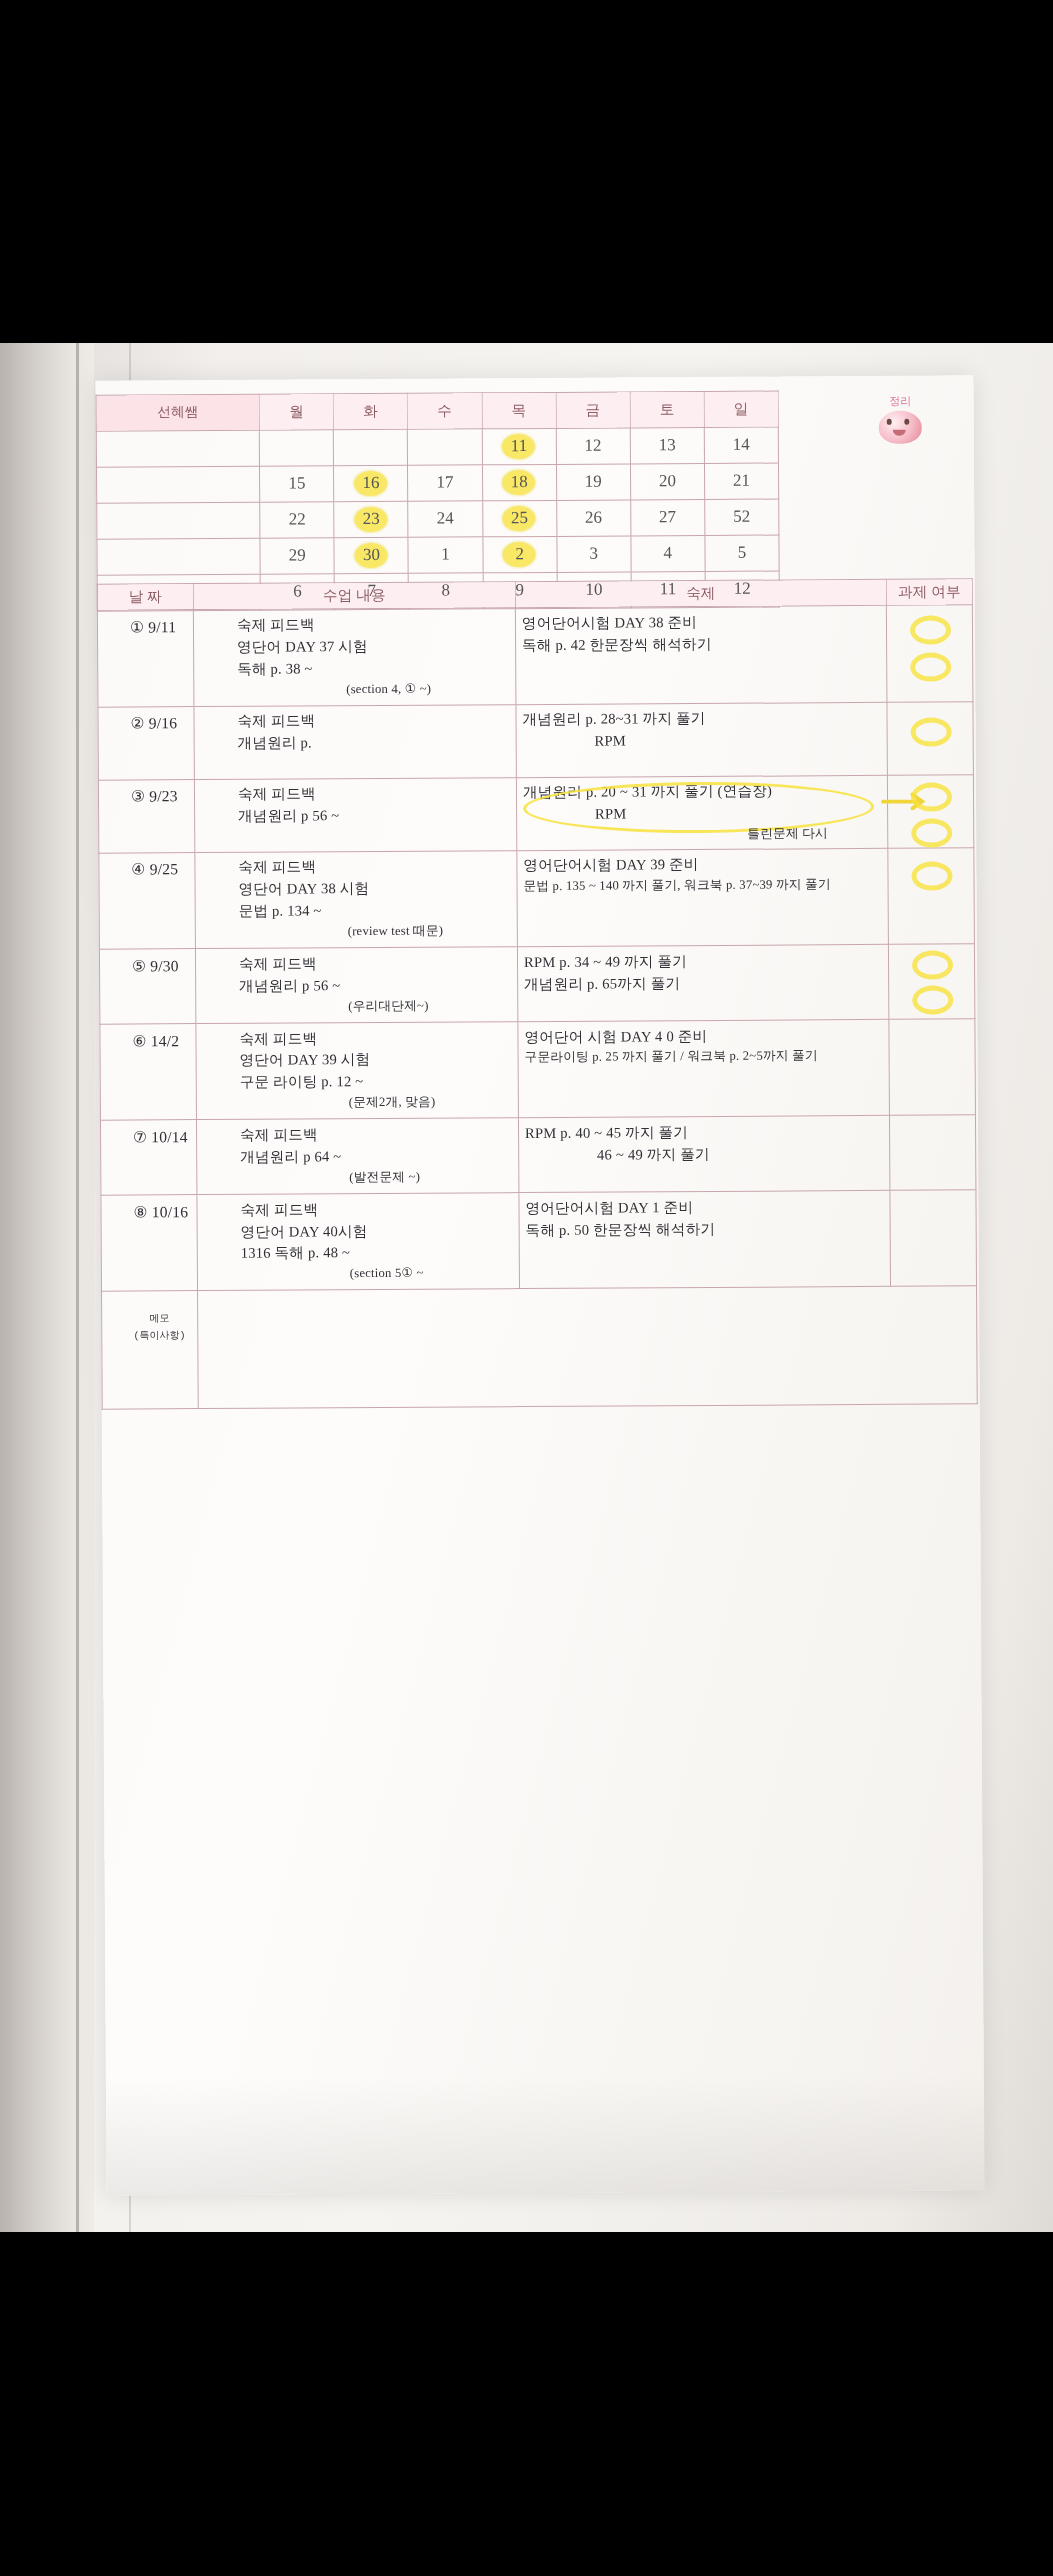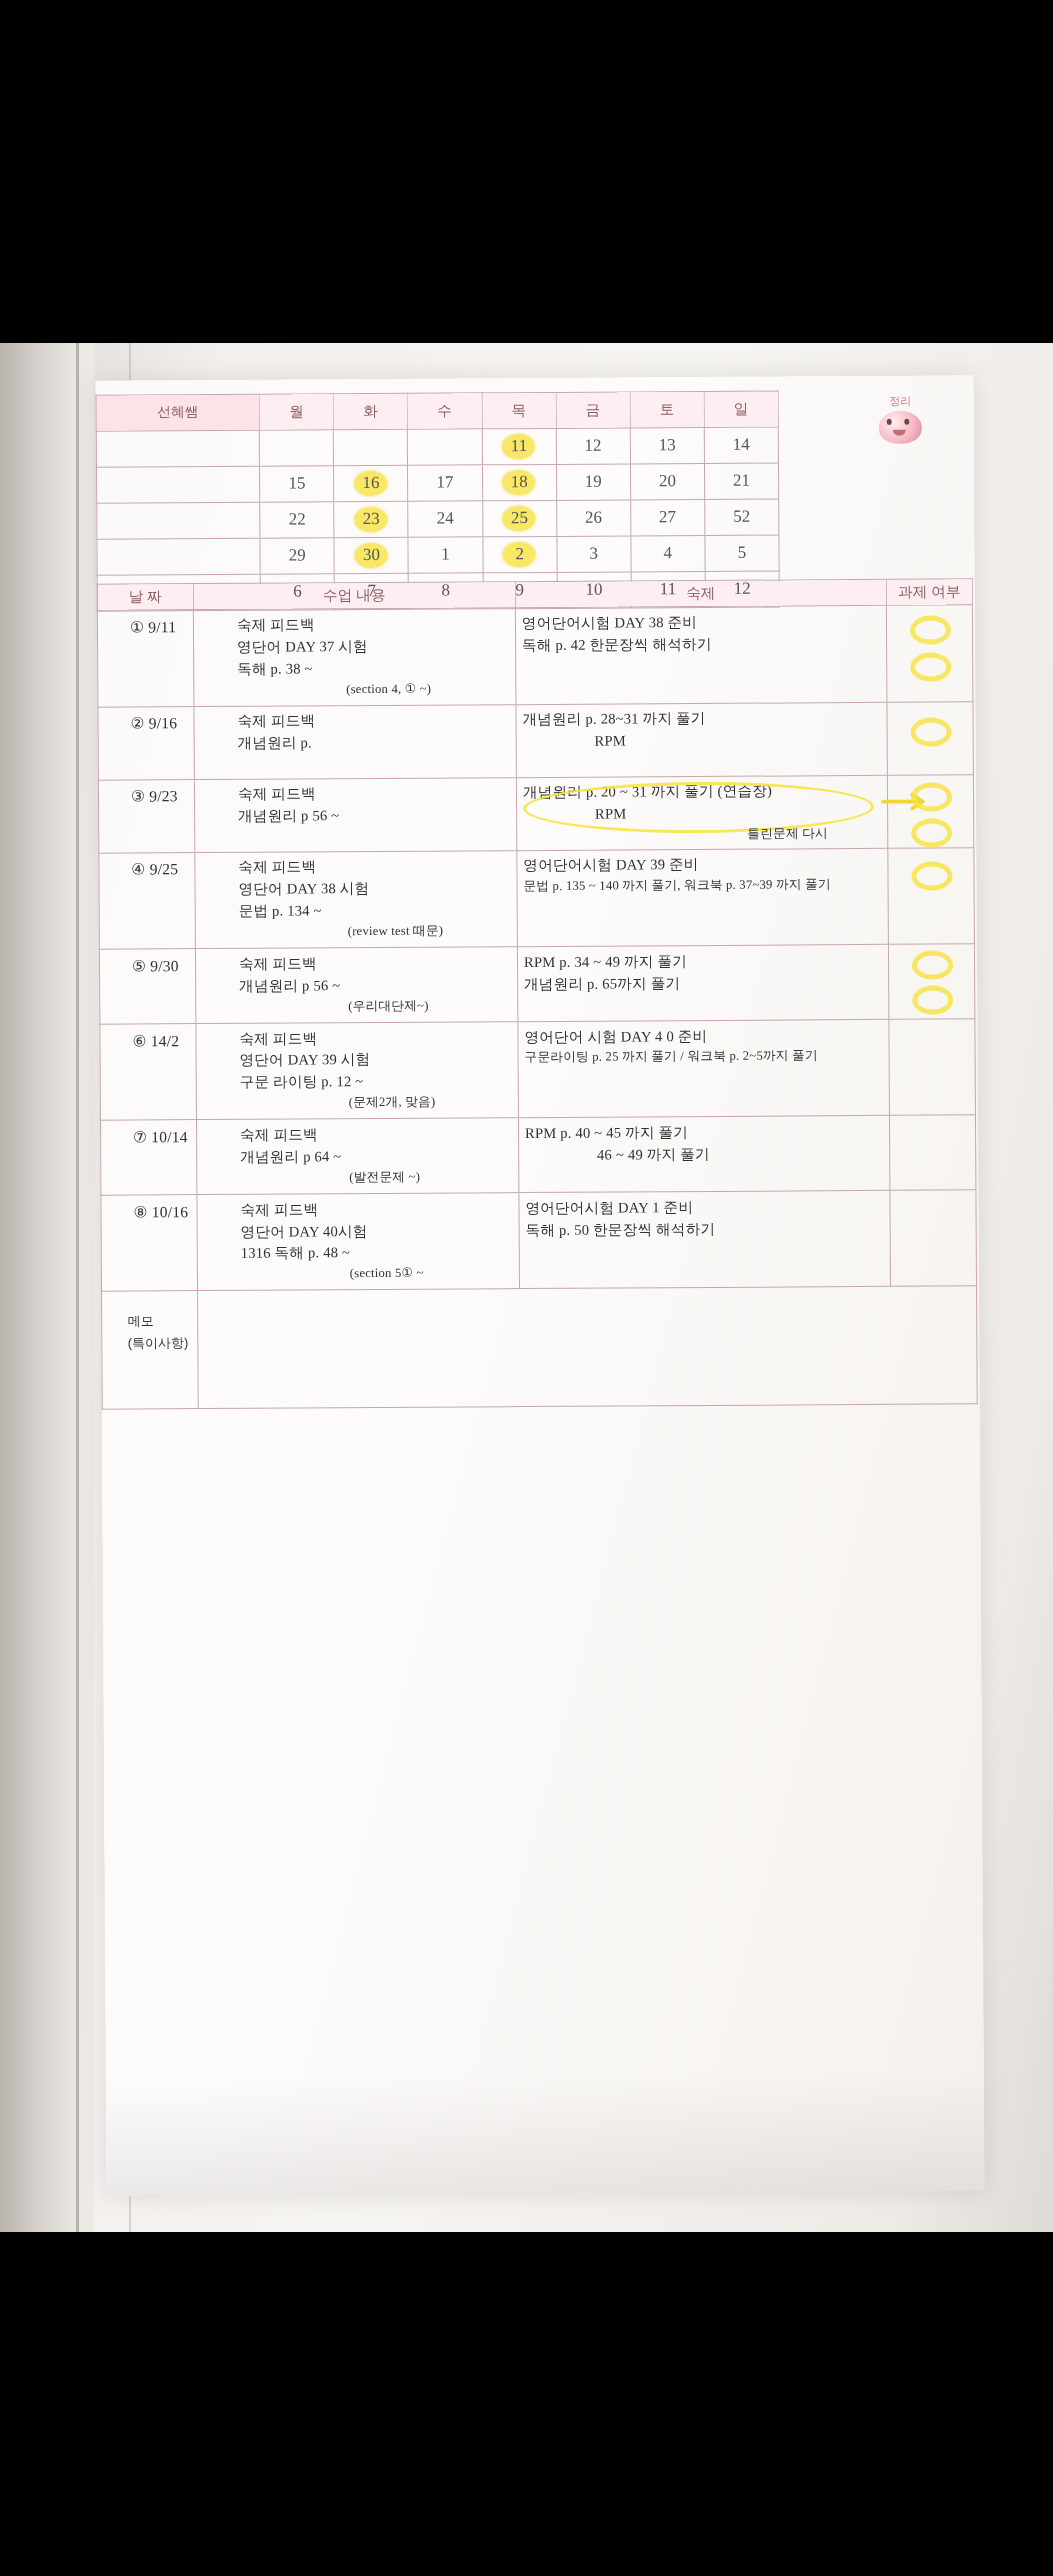--- a/index.html
+++ b/index.html
@@ -231,24 +231,25 @@
     top: 15.6px;
     width: 51px;
     height: 21.5px;
     pointer-events: none;
   }
   .memo-cell {
     height: 117px;
   }
   .memo-label {
     padding: 13.7px 0 0 19.5px;
-    font-family: Liberation Sans, sans-serif;
-    font-size: 13px;
+    font-family: Liberation Mono, monospace;
+    font-size: 10px;
     color: #33333a;
     line-height: 1.7;
+    text-align: center;
   }
 </style>
 </head>
 <body>
 
 <div class="screen">
   <div class="photo">
     <div class="binder-edge"></div>
     <div class="binder-line"></div>
     <div class="binder-line2"></div>

